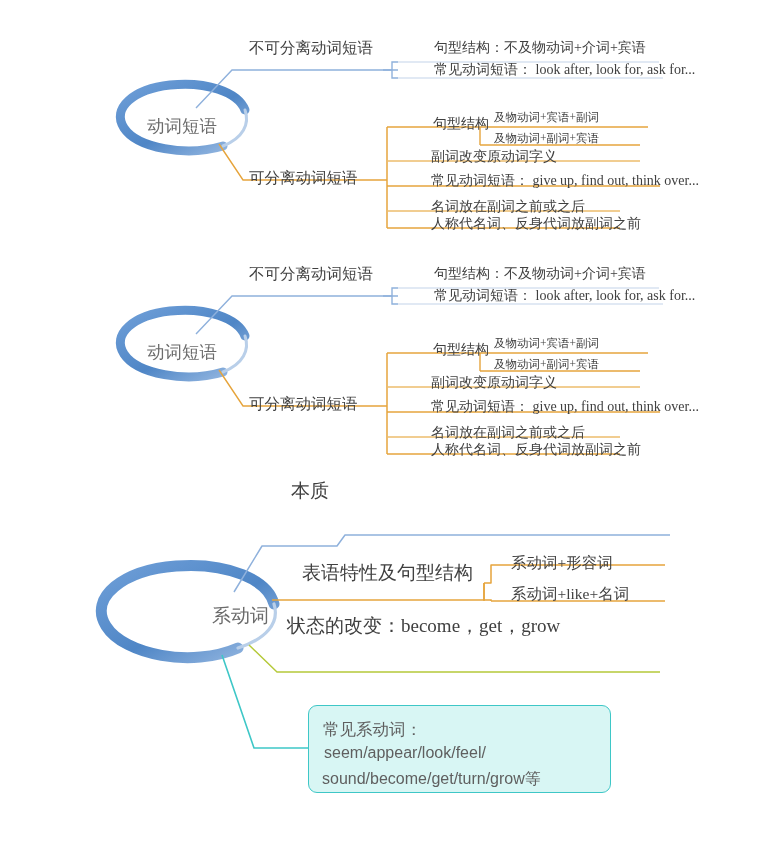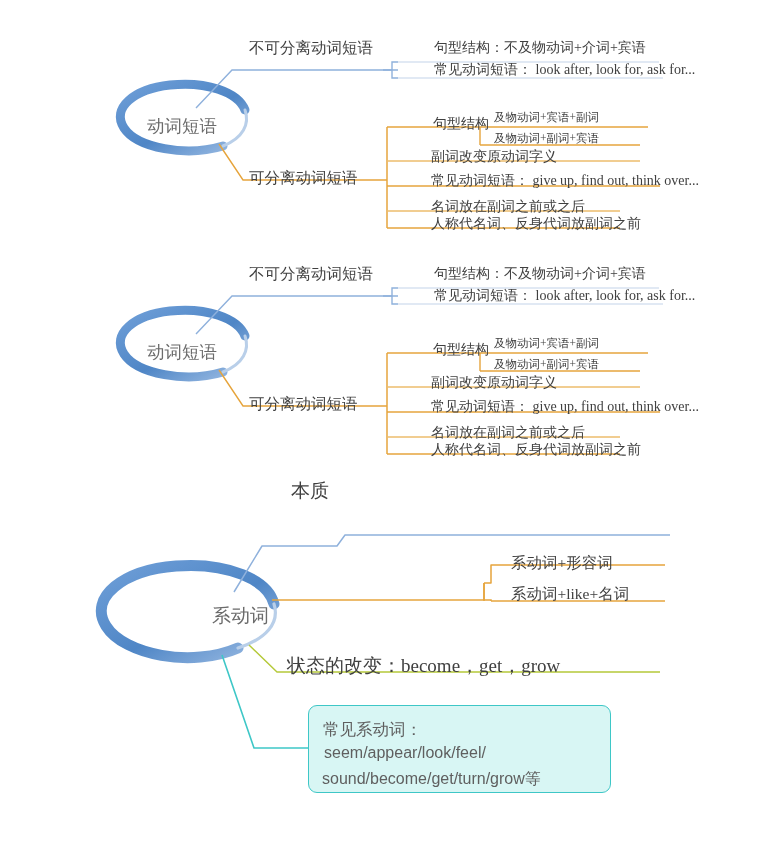--- a/index.html
+++ b/index.html
@@ -193,23 +193,24 @@
 
   <div class="txt t12" style="left:406px;top:376px;">副词改变原动词字义</div>
   <div class="txt t12" style="left:406px;top:400px;">常见动词短语： give up, find out, think over...</div>
   <div class="txt t12" style="left:406px;top:426px;">名词放在副词之前或之后</div>
   <div class="txt t12" style="left:406px;top:443px;">人称代名词、反身代词放副词之前</div>
 
   <div class="center-label t19" style="left:168px;top:603px;margin-left:44px;">系动词</div>
 
   <div class="txt t19" style="left:291px;top:481px;">本质</div>
 
+  <div class="txt t19" style="left:302px;top:563px;">表语特性及句型结构</div>
   <div class="txt t15" style="left:511px;top:555px;">系动词+形容词</div>
   <div class="txt t15" style="left:511px;top:586px;">系动词+like+名词</div>
 
-  <div class="txt t19" style="left:287px;top:656px;text-align:center;">状态的改变：become，get，grow</div>
+  <div class="txt t19" style="left:287px;top:616px;text-align:center;">状态的改变：become，get，grow</div>
 
   <div class="teal-box" style="left:308px;top:705px;width:303px;height:88px;"></div>
   <div class="teal-line serifish" style="left:323px;top:719px;">常见系动词：</div>
   <div class="teal-line" style="left:308px;top:744px;margin-left:16px;">seem/appear/look/feel/</div>
   <div class="teal-line" style="left:322px;top:769px;">sound/become/get/turn/grow等</div>
 
 </div>
 
 </body></html>

